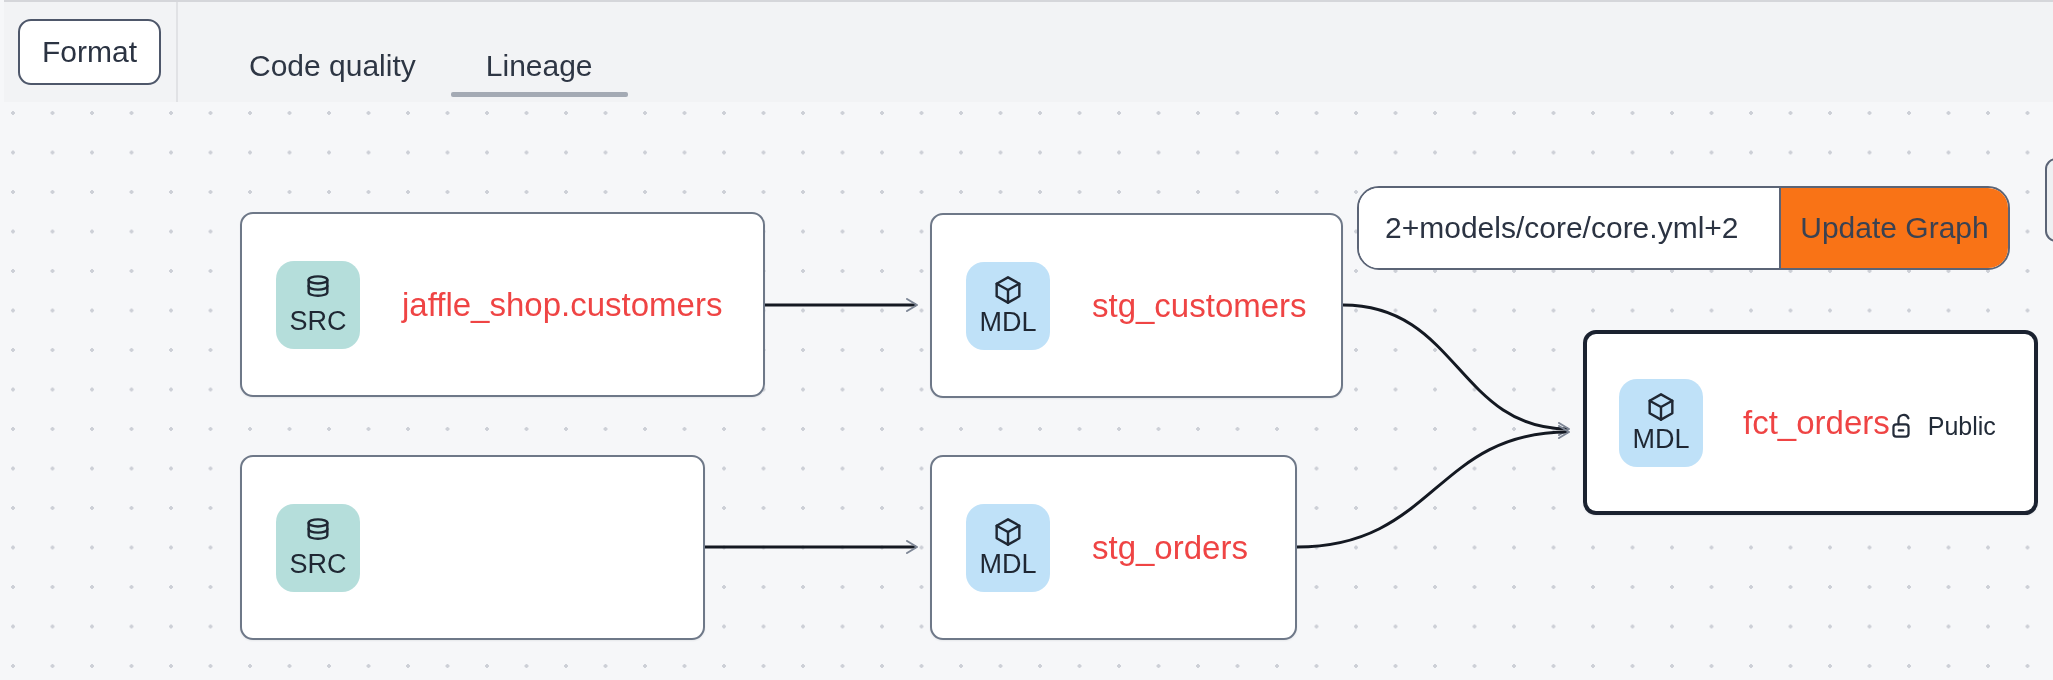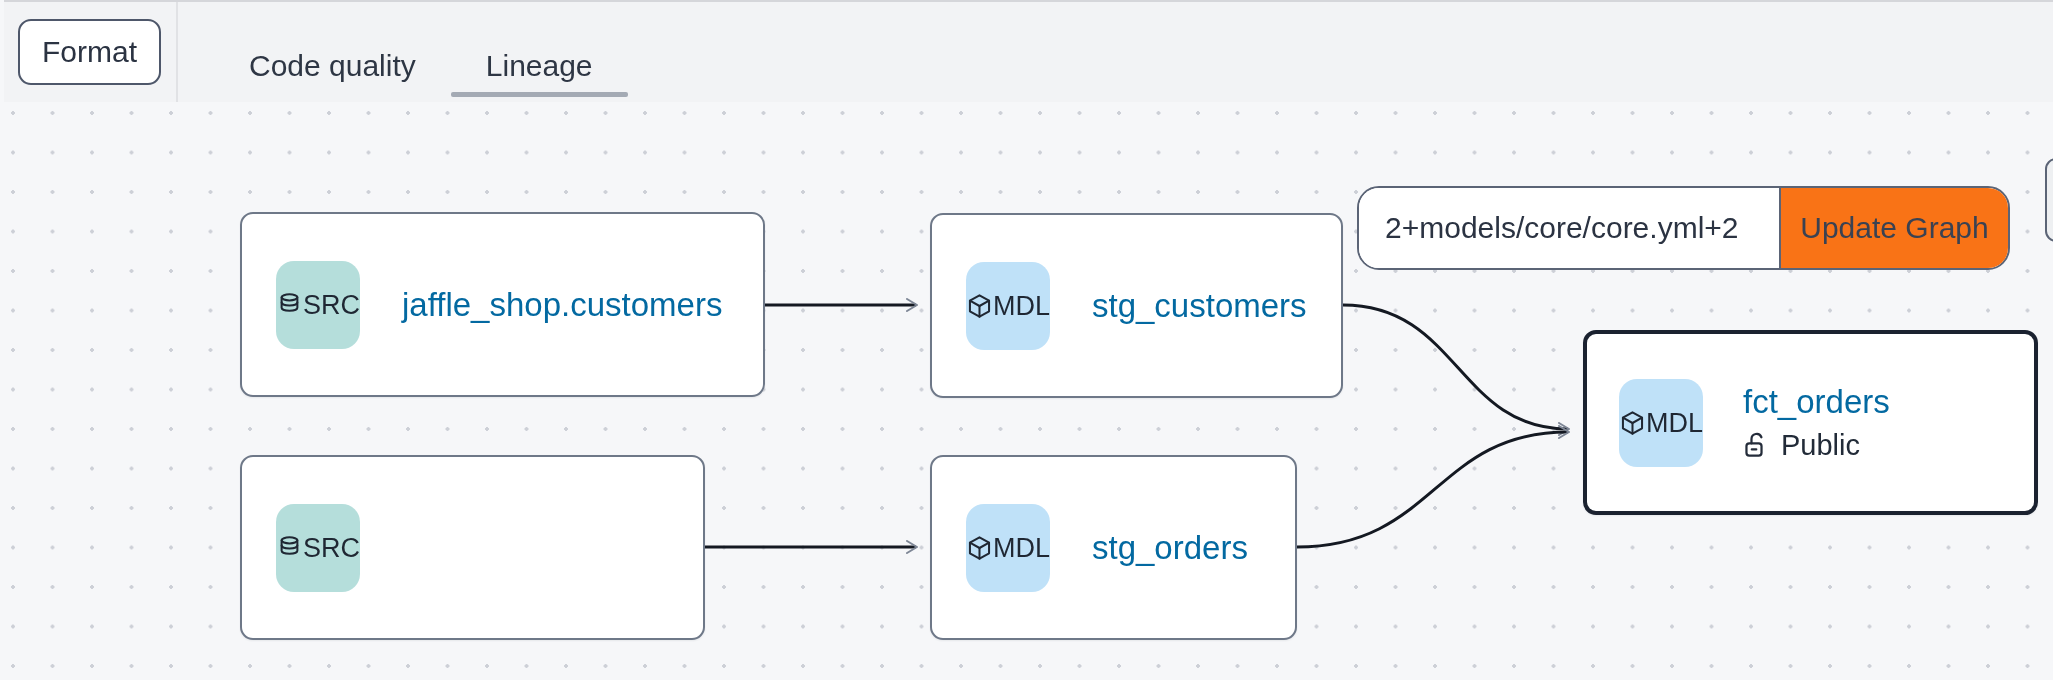--- a/index.html
+++ b/index.html
@@ -44,34 +44,34 @@
     overflow:hidden;
   }
   .edges{position:absolute;left:0;top:0;width:2053px;height:578px;}
 
   .node{
     position:absolute;background:#fff;border:2px solid #6e7888;border-radius:13px;
     display:flex;align-items:center;padding-left:34px;gap:42px;cursor:pointer;
     box-shadow:0 1px 2px rgba(30,36,50,0.07);
   }
   .node.selected{border:4px solid #1b2230;padding-left:32px;gap:40px;}
-  .node-title{font-size:33px;color:#0369a1;white-space:nowrap;}
+  .node-title{font-size:33px;color:#ef4444;white-space:nowrap;}
   .badge{
     width:84px;height:88px;border-radius:18px;flex:0 0 auto;
-    display:flex;align-items:center;justify-content:center;
+    display:flex;flex-direction:column;align-items:center;justify-content:center;
     color:#1f2733;
   }
   .badge.src{background:#b5dedb;}
   .badge.mdl{background:#bfe1f8;}
   .badge svg{width:32px;height:32px;display:block;}
   .badge-label{font-size:27px;line-height:30px;margin-top:1px;}
-  .node-text-col{display:flex;flex-direction:column;justify-content:center;}
+  .node-text-col{display:flex;flex-direction:row;justify-content:center;}
   .access-row{display:flex;align-items:center;gap:11px;margin-top:8px;}
   .access-row svg{width:27px;height:29px;}
-  .access-label{font-size:29px;color:#222b38;}
+  .access-label{font-size:25px;color:#222b38;}
 
   
   .selector{
     position:absolute;left:1357px;top:56px;width:653px;height:84px;
     display:flex;border:2px solid #5b6476;border-radius:22px;overflow:hidden;
     background:#fff;
     margin-top:28px;
   }
   .selector-input{
     width:420px;height:100%;border:none;outline:none;background:#fff;

